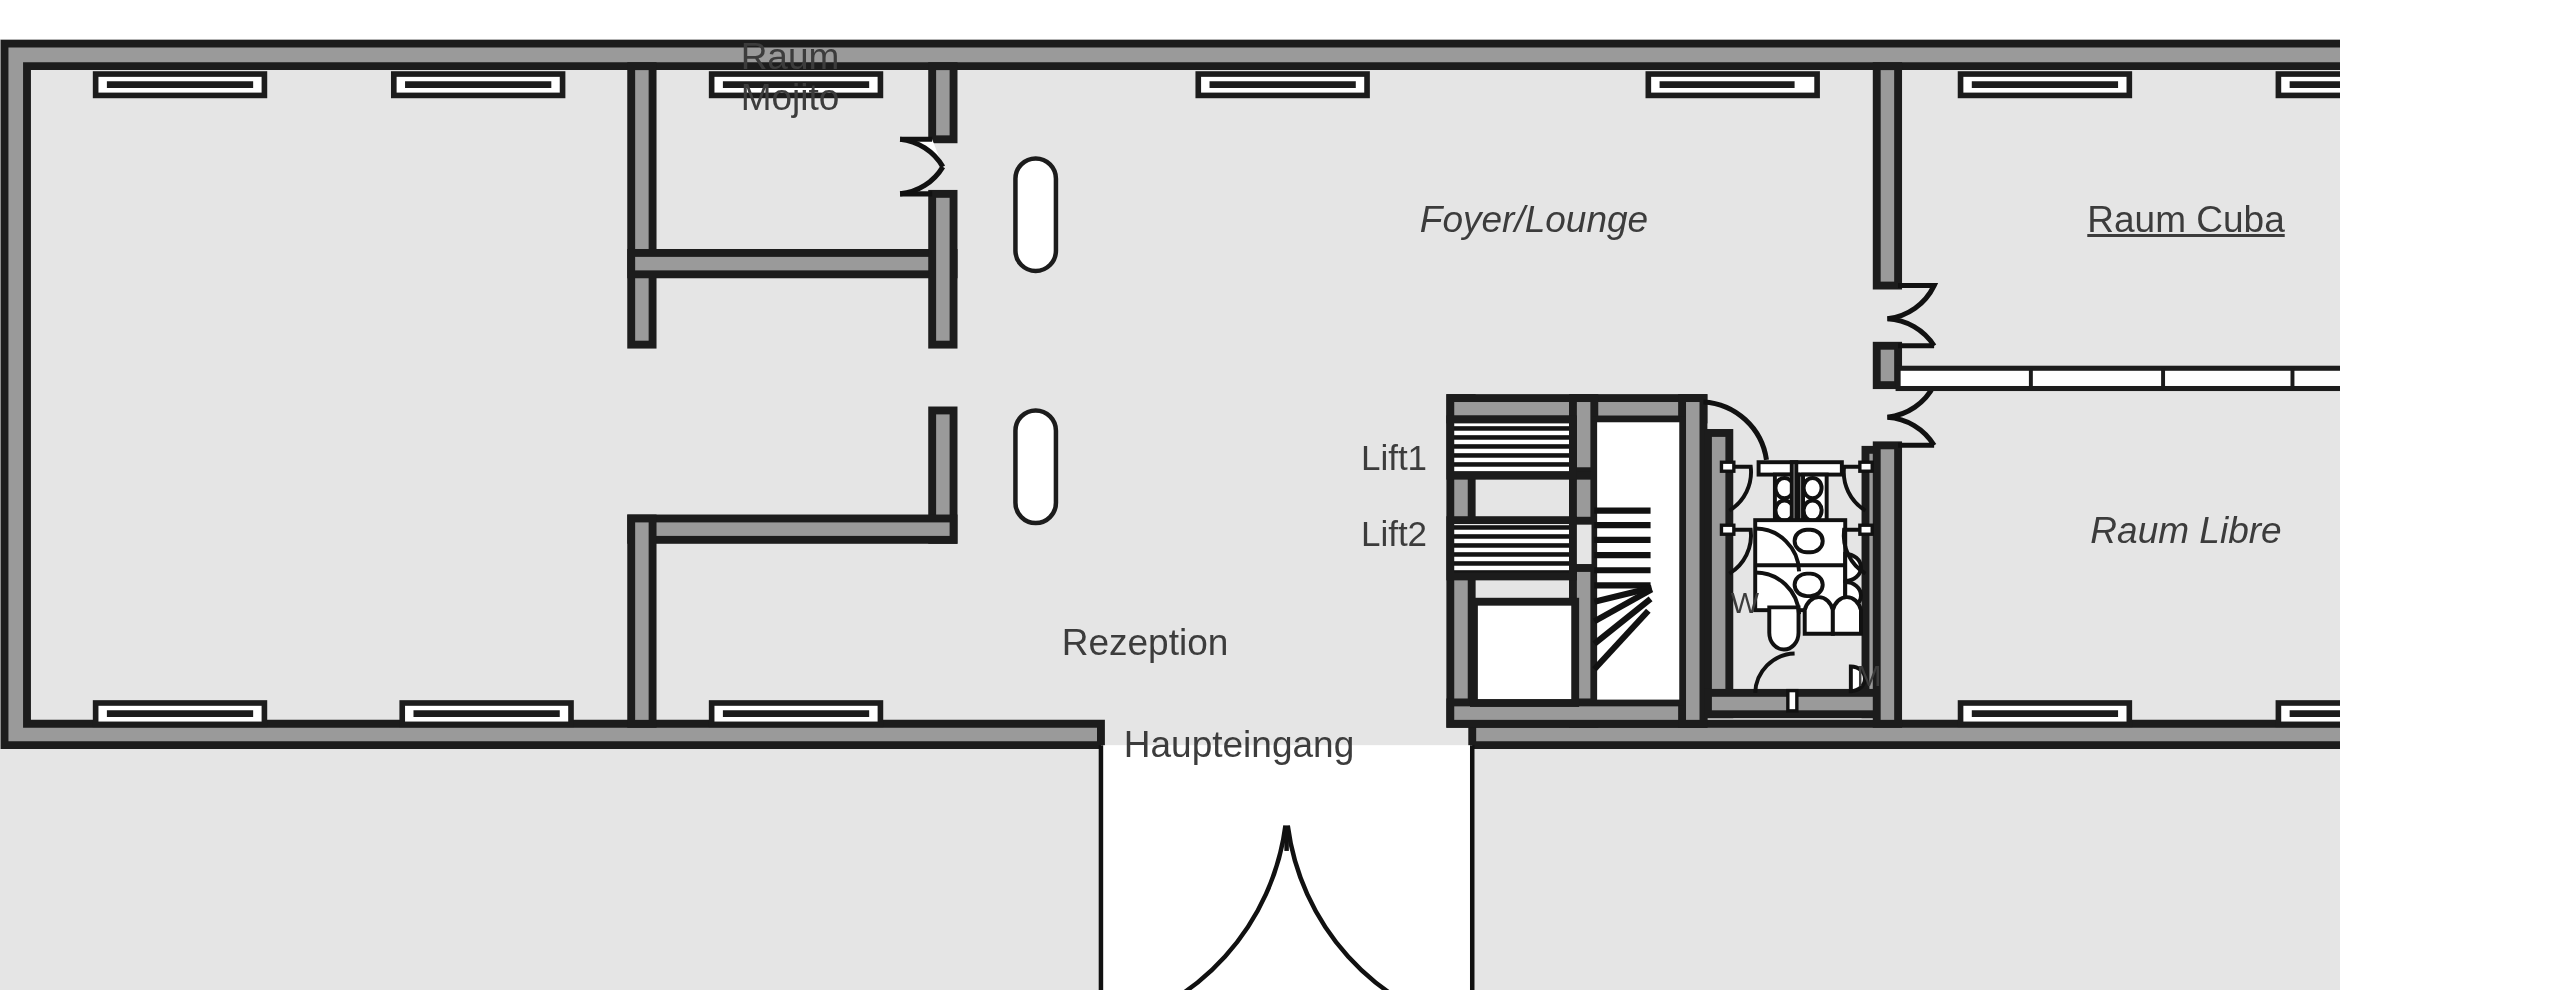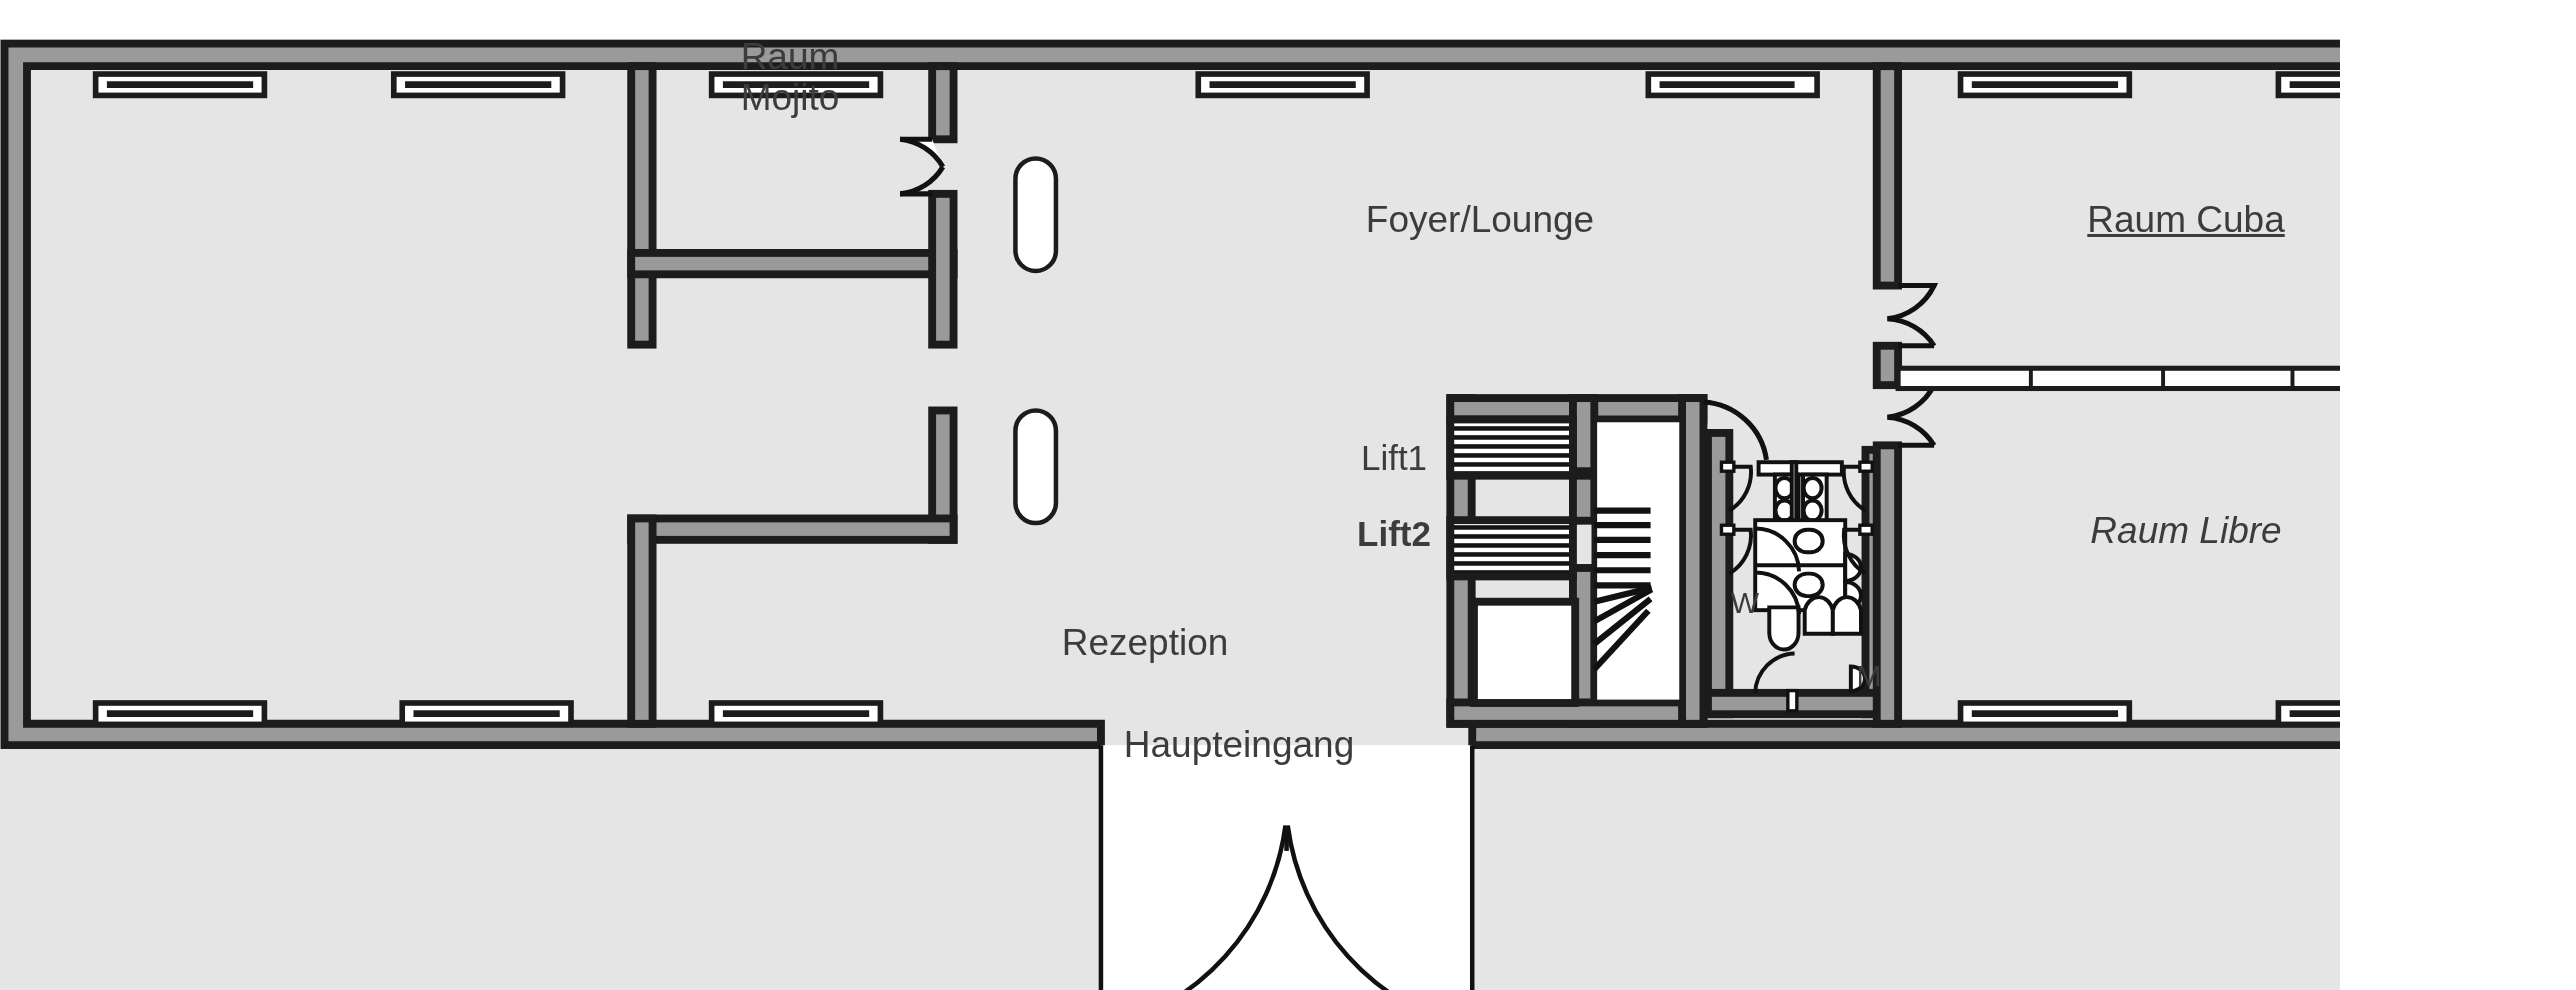--- a/index.html
+++ b/index.html
@@ -244,32 +244,32 @@
       <line x1="2287" y1="1398" x2="2287" y2="1443" stroke="#111111" stroke-width="8"></line>
     </g>
 
   </svg>
 
   <div class="lbl lbl-room ctr" style="left:790px;top:38px;text-align:center;line-height:1.12;">
     <div>Raum</div>
     <div>Mojito</div>
   </div>
 
-  <div class="lbl lbl-area ctr" style="left:1480px;top:181px;">Foyer/Lounge</div>
+  <div class="lbl lbl-area ctr" style="left:1534px;top:181px;font-style:italic;">Foyer/Lounge</div>
 
   <div class="lbl lbl-area ctr" style="left:1145px;top:604px;">Rezeption</div>
 
   <div class="lbl lbl-room ctr" style="left:2186px;top:181px;text-decoration:underline;">Raum Cuba</div>
 
   <div class="lbl lbl-room ctr" style="left:2186px;top:492px;font-style:italic;">Raum Libre</div>
 
   <div class="lbl lbl-area ctr" style="left:1239px;top:706px;">Haupteingang</div>
 
   <div class="lbl lbl-lift ctr" style="left:1394px;top:419px;">Lift1</div>
 
-  <div class="lbl lbl-lift ctr" style="left:1394px;top:495px;font-weight:bold;">Lift2</div>
+  <div class="lbl lbl-lift ctr" style="left:1394px;top:495px;">Lift2</div>
 
   <div class="lbl lbl-wc ctr" style="left:1745px;top:564px;">W</div>
 
   <div class="lbl lbl-wc ctr" style="left:1869px;top:637px;">M</div>
 
 </div>
 
 
 </body></html>

